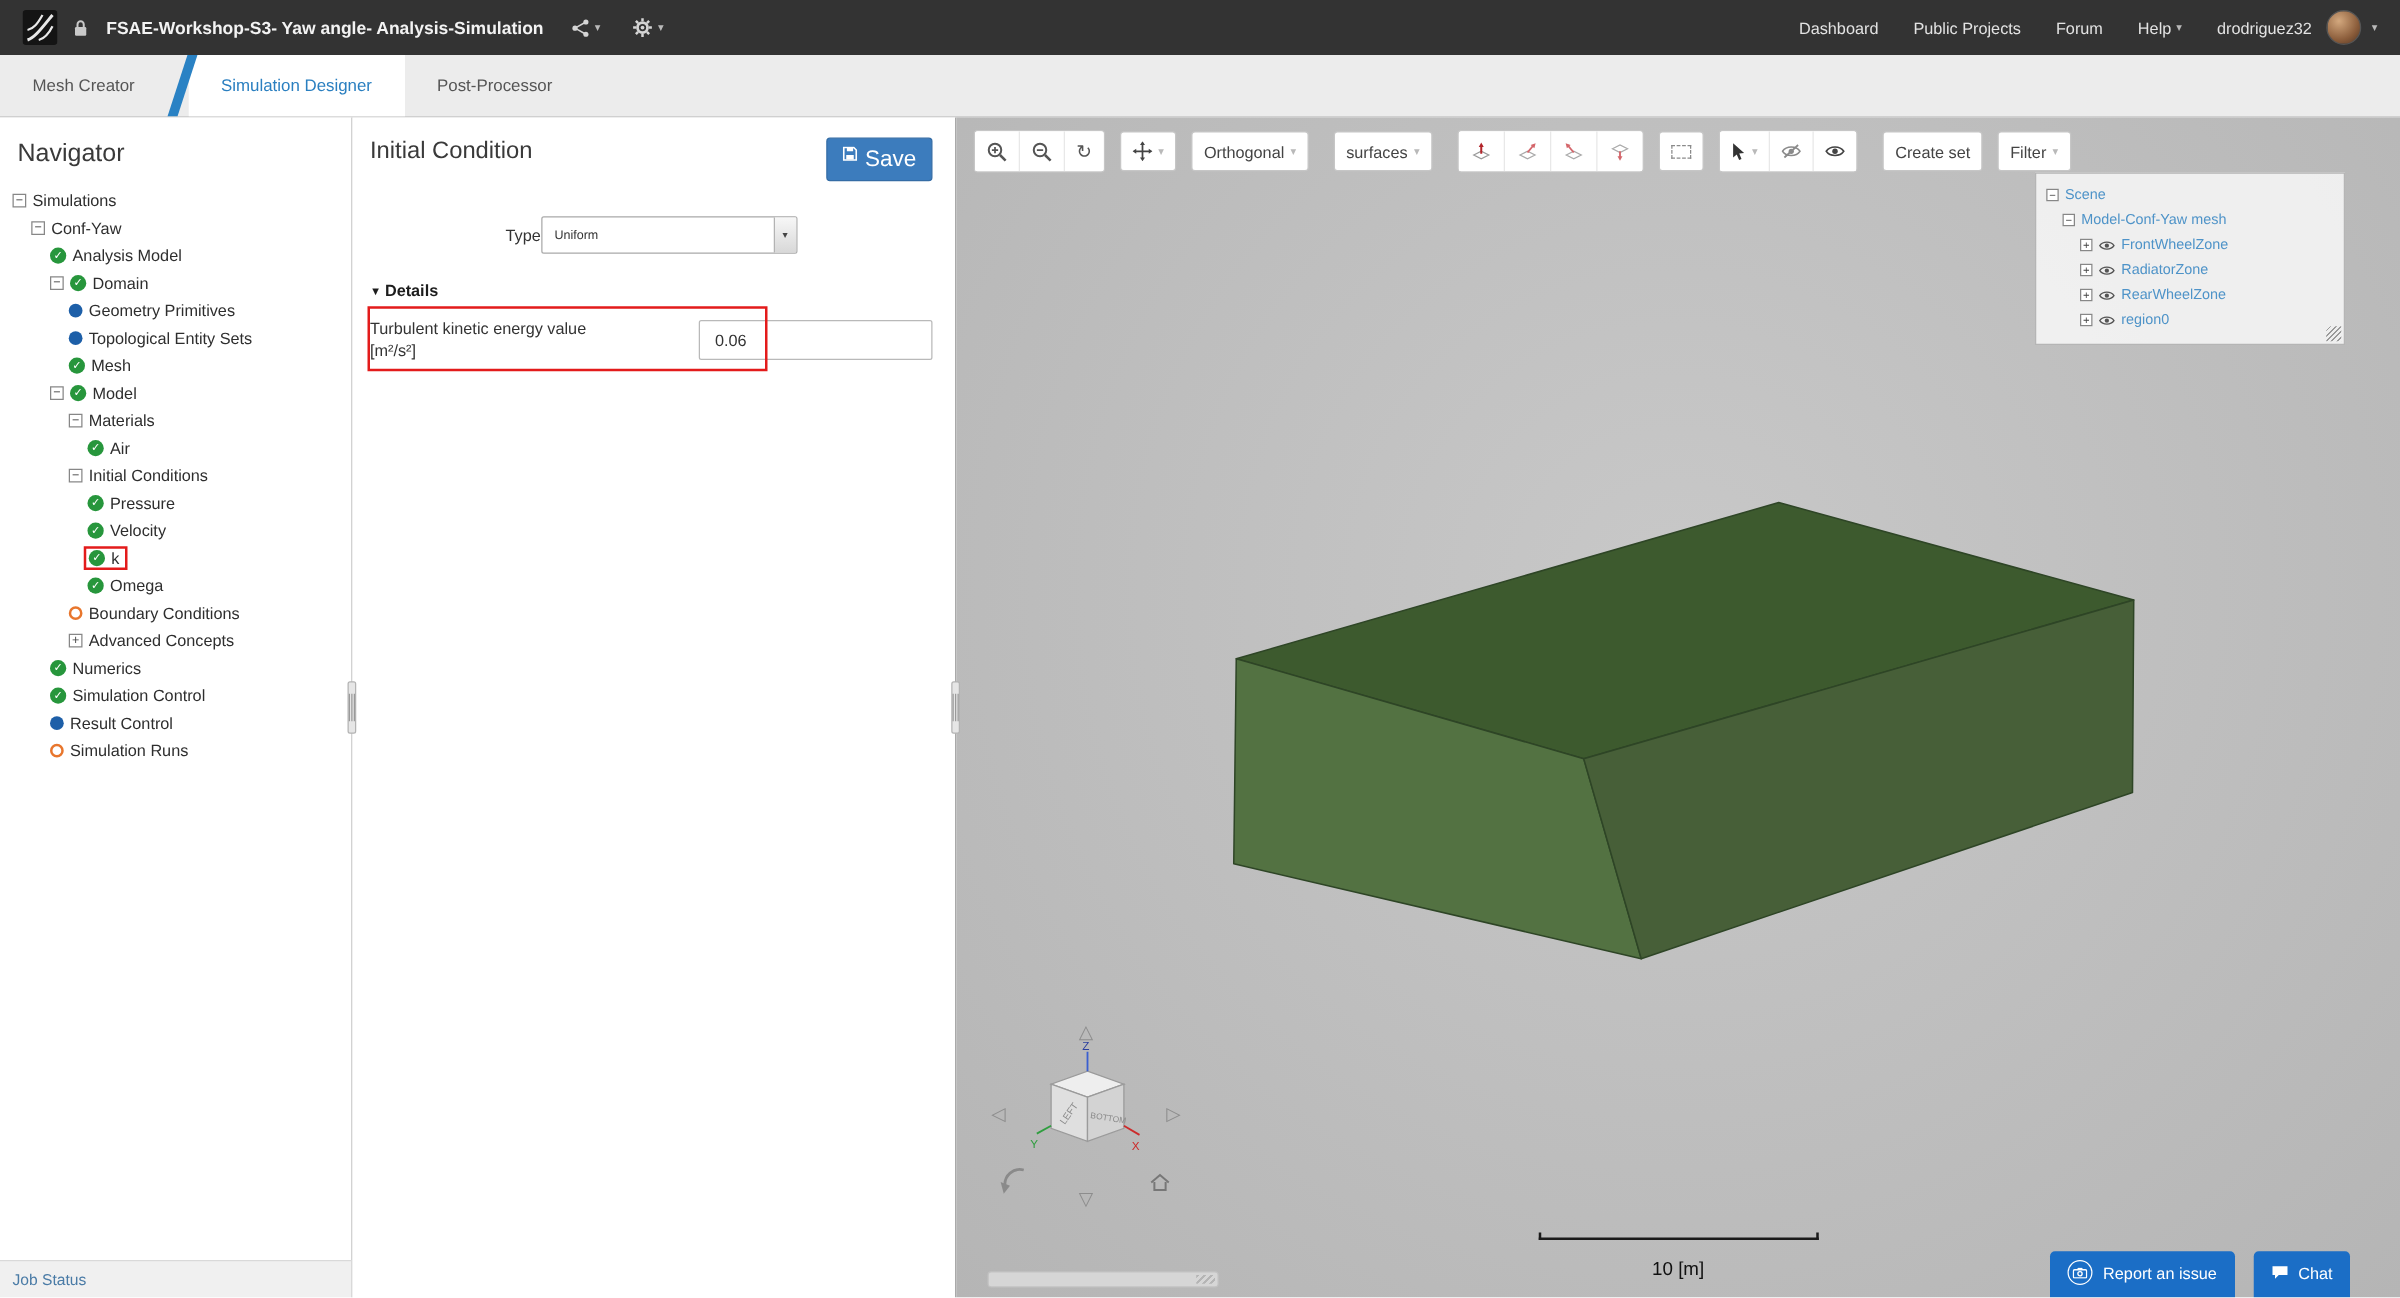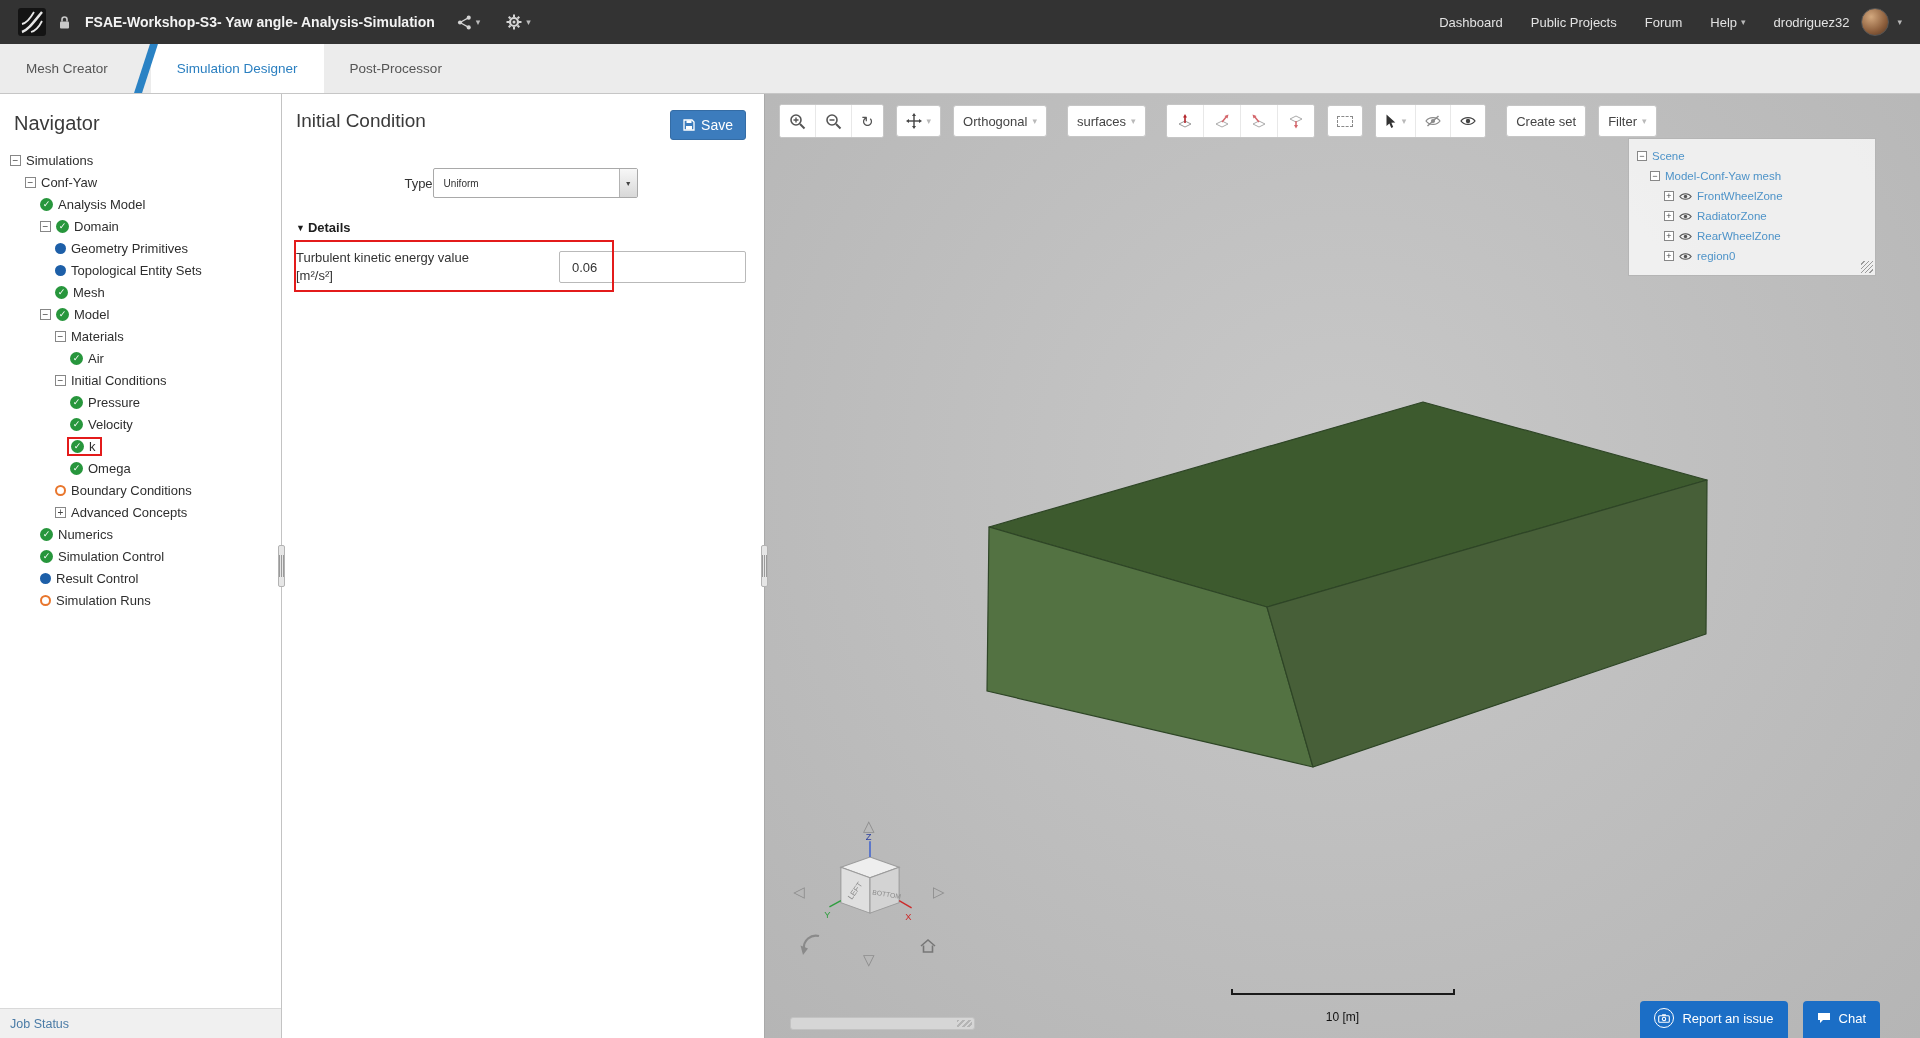--- a/index.html
+++ b/index.html
@@ -42,21 +42,21 @@
   .ic{flex:none;display:inline-flex;align-items:center;justify-content:center}
   .ic-check{width:13px;height:13px;border-radius:50%;background:#27963c;color:#fff;font-size:9px;font-weight:bold}
   .ic-dot{width:11px;height:11px;border-radius:50%;background:#1d5fa8}
   .ic-circle{width:11px;height:11px;border-radius:50%;border:2px solid #e8762d}
   .job-status{position:absolute;bottom:0;left:0;right:0;height:30px;background:#f0f0f0;border-top:1px solid #d9d9d9;color:#4a7ba6;font-size:12.5px;display:flex;align-items:center;padding-left:10px}
 
   
   .panel{width:483px;background:#fff;border-right:1px solid #a9a9a9;position:relative;flex:none}
   .panel-head{display:flex;justify-content:space-between;align-items:flex-start;padding:16px 18px 4px 14px}
   .panel-title{font-size:19px;font-weight:normal;color:#3a3a3a}
-  .save-btn{display:flex;align-items:center;gap:6px;background:#3c7cbd;border:1px solid #346ca5;color:#fff;font-size:14px;padding:6px 12px;border-radius:3px;cursor:pointer;font-family:inherit}
+  .save-btn{display:flex;gap:6px;background:#3c7cbd;border:1px solid #346ca5;color:#fff;font-size:18px;padding:6px 12px;border-radius:3px;cursor:pointer;font-family:inherit}
   .type-row{display:flex;align-items:center;justify-content:center;margin:24px 18px 0 14px}
   .type-label{font-size:13px;color:#333}
   .select{width:205px;height:30px;border:1px solid #a9a9a9;border-radius:2px;display:flex;align-items:center;background:#fff;cursor:pointer}
   .select-value{flex:1;padding-left:10px;font-size:10px;color:#333}
   .select-btn{width:18px;height:100%;background:linear-gradient(#f7f7f7,#d8d8d8);border-left:1px solid #b3b3b3;display:flex;align-items:center;justify-content:center;font-size:7px;color:#444}
   .details-head{margin:22px 0 2px 14px;font-size:13px;font-weight:bold;color:#1d1d1d;display:flex;align-items:center;gap:3px}
   .details-arrow{font-size:9px;color:#1d1d1d}
   .field-row{position:relative;margin:4px 18px 0 14px;display:flex;align-items:center;justify-content:space-between;padding:10px 0}
   .field-label{font-size:13px;color:#333;line-height:1.4}
   .field-input{width:187px;height:32px;border:1px solid #b9b9b9;border-radius:2px;font-size:13px;color:#333;padding:0 12px;font-family:inherit;background:#fff}
@@ -87,21 +87,21 @@
   .gizmo{position:absolute;left:16px;bottom:42px;width:182px;height:178px;z-index:10}
   .g-arrow{position:absolute;color:#8d8d8d;font-size:15px;line-height:1;cursor:pointer}
   .g-up{left:82px;top:0}.g-left{left:12px;top:66px}.g-right{left:152px;top:66px}.g-down{left:82px;top:134px}
   .g-cube{position:absolute;left:42px;top:14px;width:94px;height:104px;cursor:pointer}
   .g-curl{position:absolute;left:18px;top:114px;cursor:pointer}
   .g-home{position:absolute;left:138px;top:120px;cursor:pointer}
 
   
   .scalebar{position:absolute;left:50%;transform:translateX(-50%);bottom:14px;width:224px;text-align:center;z-index:8}
   .sb-line{height:6px;border-bottom:2px solid #1a1a1a;border-left:2px solid #1a1a1a;border-right:2px solid #1a1a1a}
-  .sb-label{font-size:12px;color:#111;margin-top:15px}
+  .sb-label{font-size:15px;color:#111;margin-top:15px}
   .progress-bar{position:absolute;left:25px;bottom:8px;width:185px;height:13px;background:#d6d6d6;border:1px solid #c2c2c2;border-radius:3px;z-index:8}
   .progress-grip{position:absolute;right:2px;top:2px;bottom:2px;width:15px;background:repeating-linear-gradient(135deg,#b5b5b5 0 2px,transparent 2px 4px)}
   .float-btns{position:absolute;right:40px;bottom:0;display:flex;gap:15px;z-index:12}
   .fbtn{display:flex;align-items:center;gap:8px;background:#1b6ec6;color:#fff;font-size:13px;padding:7px 14px 10px;border:none;border-radius:4px 4px 0 0;cursor:pointer;font-family:inherit}
   .cam-circle{width:20px;height:20px;border:1.5px solid #fff;border-radius:50%;display:flex;align-items:center;justify-content:center;flex:none}
 </style>
 </head>
 <body>
 
 <header class="topbar">

